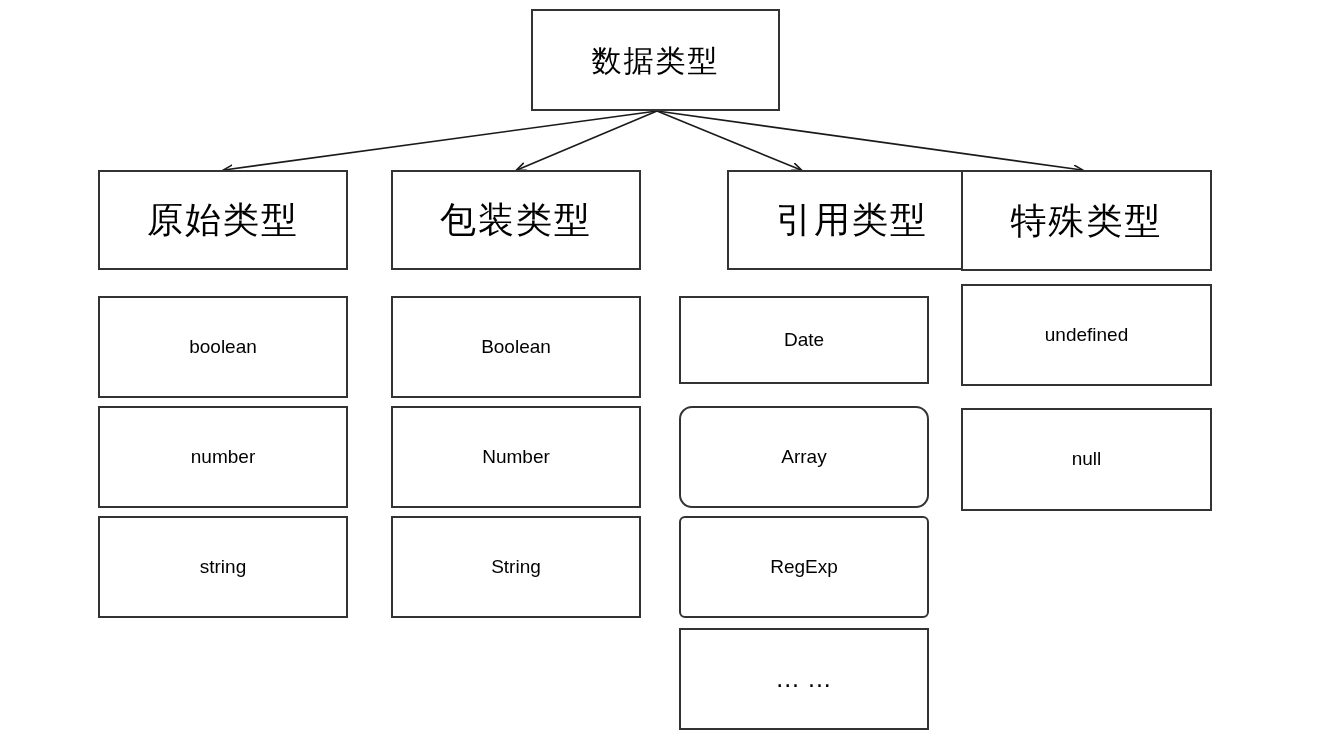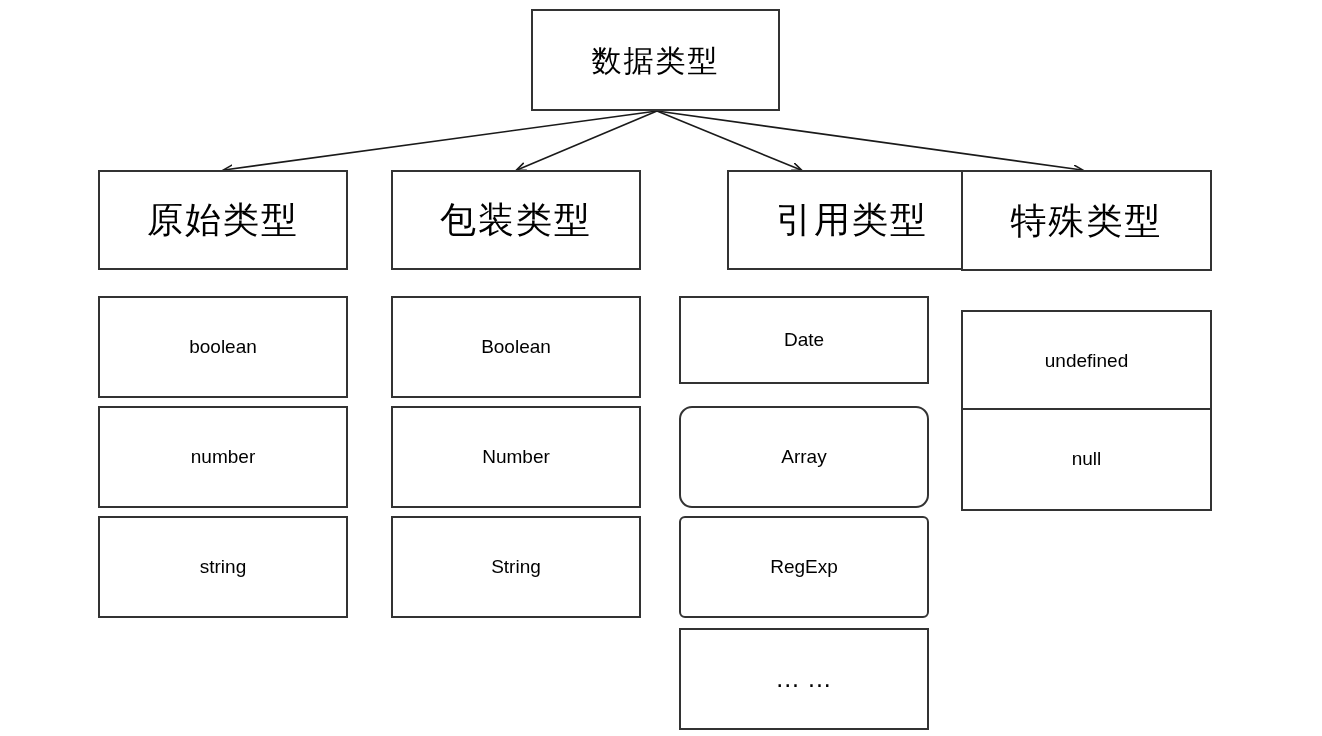--- a/index.html
+++ b/index.html
@@ -82,17 +82,17 @@
       <div class="node node-cat" style="left: 391px; top: 170px; width: 250px; height: 100px;">包装类型</div>
       <div class="node node-leaf" style="left: 391px; top: 296px; width: 250px; height: 102px;">Boolean</div>
       <div class="node node-leaf" style="left: 391px; top: 406px; width: 250px; height: 102px;">Number</div>
       <div class="node node-leaf" style="left: 391px; top: 516px; width: 250px; height: 102px;">String</div>
       <div class="node node-cat" style="left: 679px; top: 170px; width: 250px; height: 100px; margin-left: 48px;">引用类型</div>
       <div class="node node-leaf" style="left: 679px; top: 296px; width: 250px; height: 88px;">Date</div>
       <div class="node node-leaf" style="left: 679px; top: 406px; width: 250px; height: 102px; border-radius: 13px;">Array</div>
       <div class="node node-leaf" style="left: 679px; top: 516px; width: 250px; height: 102px; border-radius: 6px;">RegExp</div>
       <div class="node node-leaf node-ellipsis" style="left: 679px; top: 628px; width: 250px; height: 102px;">... ...</div>
       <div class="node node-cat" style="left: 961px; top: 170px; width: 251px; height: 101px;">特殊类型</div>
-      <div class="node node-leaf" style="left: 961px; top: 310px; width: 251px; height: 102px;">undefined</div>
+      <div class="node node-leaf" style="left: 961px; top: 284px; width: 251px; height: 102px;">undefined</div>
       <div class="node node-leaf" style="left: 961px; top: 408px; width: 251px; height: 103px;">null</div>
     </div>
 
 </div>
 
 </body></html>

